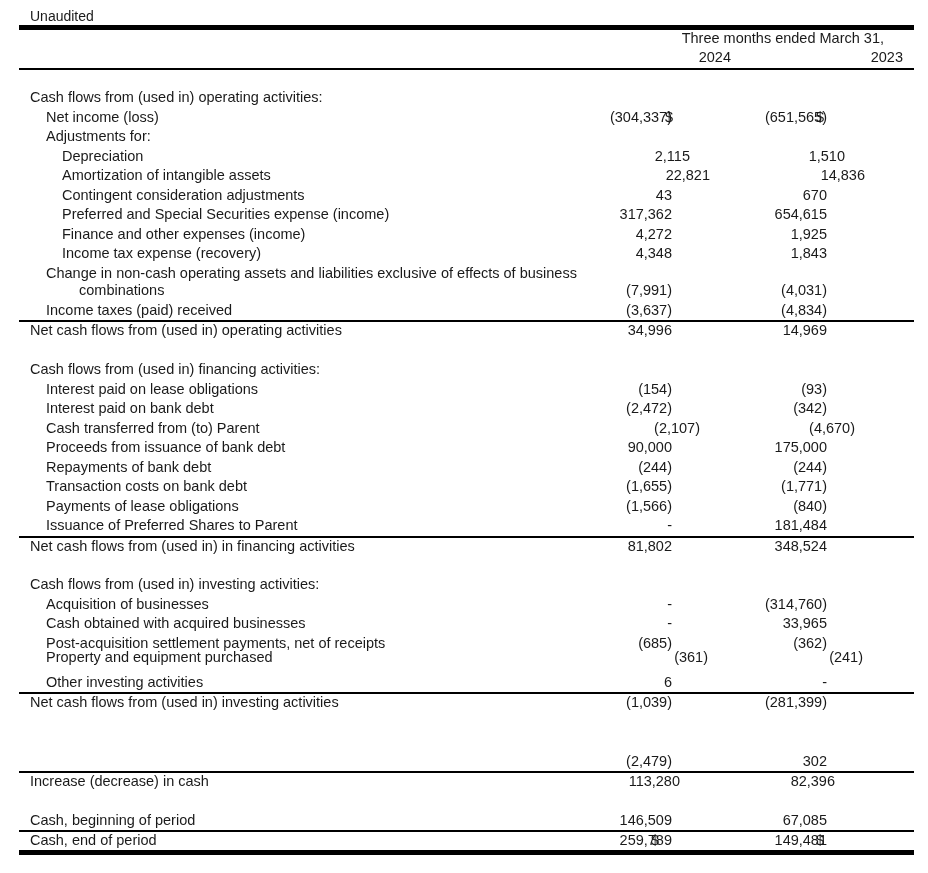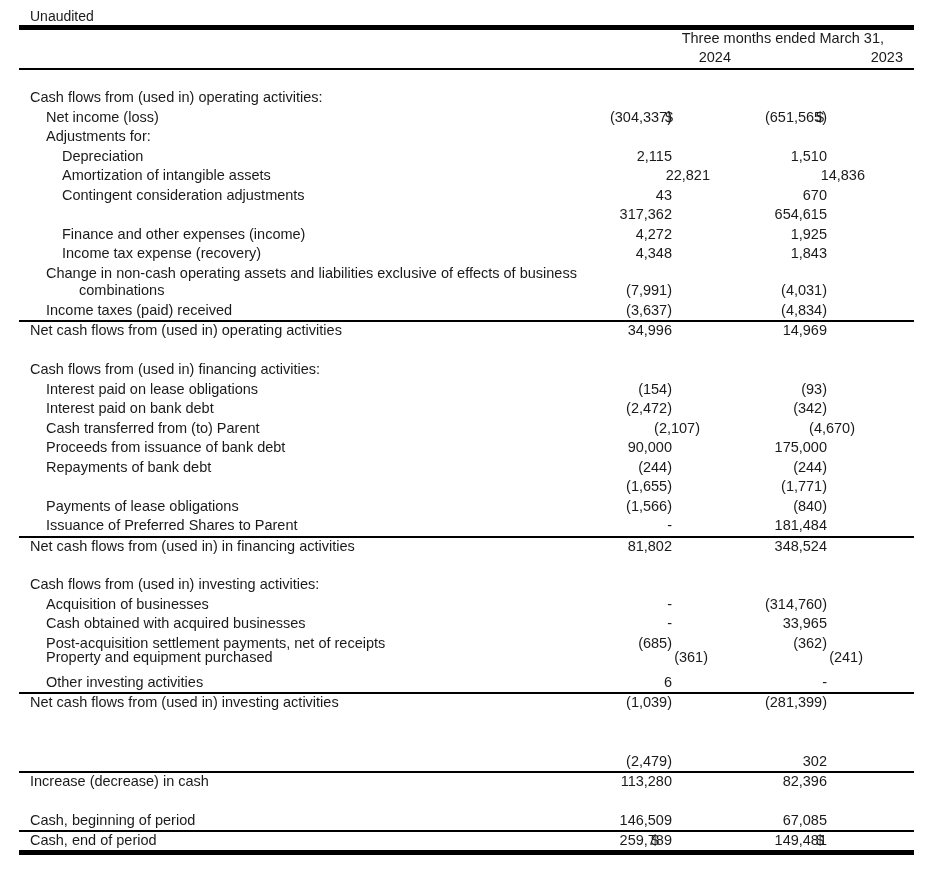--- a/index.html
+++ b/index.html
@@ -47,36 +47,37 @@
   <span class="lbl l1">Net income (loss)</span>
   <span class="cur1">$</span>
   <span class="v1">(304,337)</span>
   <span class="cur2">$</span>
   <span class="v2">(651,565)</span>
 </div>
 <div class="row" style="top:127px;">
   <span class="lbl l1">Adjustments for:</span>
 </div>
 
-<div class="row" style="top:147px;">
+<div class="row" style="top:147px;padding-left:18px;">
   <span class="lbl l2">Depreciation</span>
   <span class="v1">2,115</span>
   <span class="v2">1,510</span>
 </div>
 <div class="row" style="top:166px;padding-left:38px;">
   <span class="lbl l2">Amortization of intangible assets</span>
   <span class="v1">22,821</span>
   <span class="v2">14,836</span>
 </div>
 <div class="row" style="top:186px;">
   <span class="lbl l2">Contingent consideration adjustments</span>
   <span class="v1">43</span>
   <span class="v2">670</span>
 </div>
 <div class="row" style="top:205px;">
+  <span class="lbl l2">Preferred and Special Securities expense (income)</span>
   <span class="v1">317,362</span>
   <span class="v2">654,615</span>
 </div>
 <div class="row" style="top:225px;">
   <span class="lbl l2">Finance and other expenses (income)</span>
   <span class="v1">4,272</span>
   <span class="v2">1,925</span>
 </div>
 <div class="row" style="top:244px;">
   <span class="lbl l2">Income tax expense (recovery)</span>
@@ -125,20 +126,21 @@
   <span class="lbl l1">Proceeds from issuance of bank debt</span>
   <span class="v1">90,000</span>
   <span class="v2">175,000</span>
 </div>
 <div class="row" style="top:458px;">
   <span class="lbl l1">Repayments of bank debt</span>
   <span class="v1">(244)</span>
   <span class="v2">(244)</span>
 </div>
 <div class="row" style="top:477px;">
+  <span class="lbl l1">Transaction costs on bank debt</span>
   <span class="v1">(1,655)</span>
   <span class="v2">(1,771)</span>
 </div>
 <div class="row" style="top:497px;">
   <span class="lbl l1">Payments of lease obligations</span>
   <span class="v1">(1,566)</span>
   <span class="v2">(840)</span>
 </div>
 <div class="row" style="top:516px;">
   <span class="lbl l1">Issuance of Preferred Shares to Parent</span>
@@ -185,21 +187,21 @@
   <span class="lbl l0">Net cash flows from (used in) investing activities</span>
   <span class="v1">(1,039)</span>
   <span class="v2">(281,399)</span>
 </div>
 
 <div class="row" style="top:752px;">
   <span class="v1">(2,479)</span>
   <span class="v2">302</span>
 </div>
 <div class="rule thin" style="top:771px;"></div>
-<div class="row" style="top:772px;">
+<div class="row" style="top:772px;padding-left:8px;">
   <span class="lbl l0">Increase (decrease) in cash</span>
   <span class="v1">113,280</span>
   <span class="v2">82,396</span>
 </div>
 <div class="row" style="top:811px;">
   <span class="lbl l0">Cash, beginning of period</span>
   <span class="v1">146,509</span>
   <span class="v2">67,085</span>
 </div>
 <div class="rule thin" style="top:830px;"></div>

